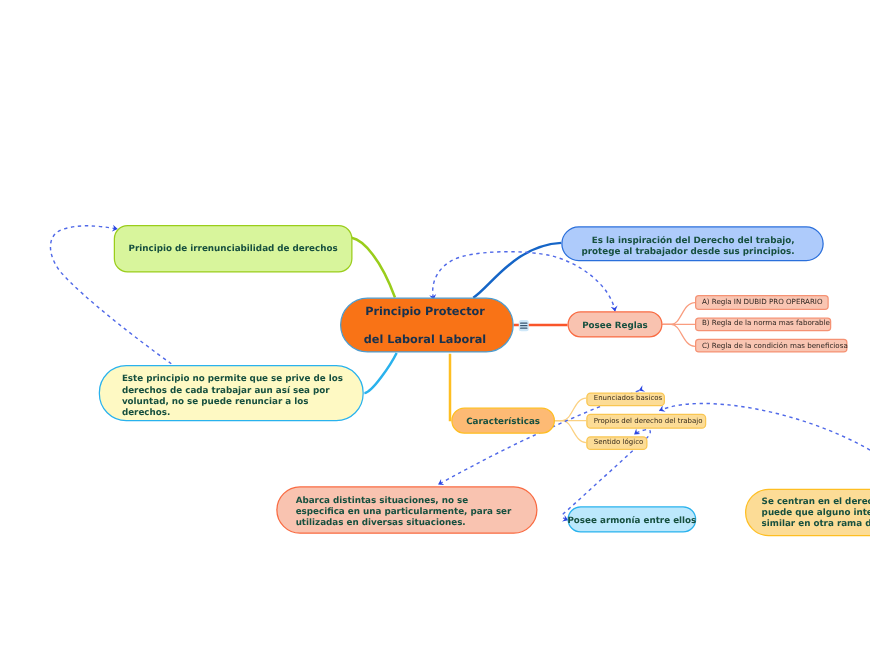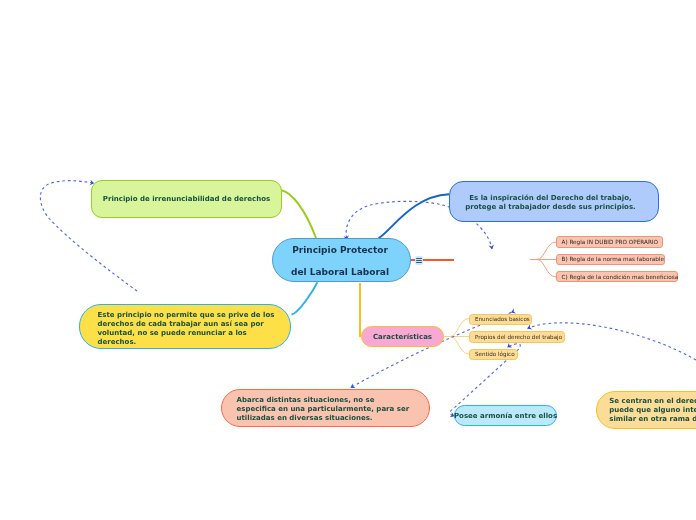--- a/index.html
+++ b/index.html
@@ -8,56 +8,56 @@
        font-family:"DejaVu Sans","Liberation Sans",sans-serif;
        -webkit-font-smoothing:antialiased;}
   #canvas{position:relative;width:696px;height:520px;background:#fff;}
   svg.links{position:absolute;left:0;top:0;width:696px;height:520px;overflow:visible;}
   .node{position:absolute;box-sizing:border-box;display:flex;align-items:center;
         text-align:center;justify-content:center;}
   .node .txt{display:block;white-space:pre;}
 
   
   #n-root{left:272px;top:238px;width:139px;height:44px;border-radius:22px;
-     background:#7dd3fc;border:1.2px solid #4e9cce;color:#17314e;
+     background:#f97316;border:1.2px solid #4e9cce;color:#17314e;
      font-size:9px;font-weight:bold;line-height:22.4px;padding-top:2px;padding-right:3px;}
 
   
   #n-irren{left:91px;top:180px;width:191px;height:38px;border-radius:11px;
      background:#d8f59c;border:1.2px solid #9acd1b;color:#17503f;
      font-size:7px;font-weight:bold;}
 
   
-  #n-insp{left:449px;top:181px;width:210px;height:41px;border-radius:14px;
+  #n-insp{left:449px;top:181px;width:210px;height:28px;border-radius:14px;
      background:#aecbfb;border:1.2px solid #2a6fdb;color:#17503f;
      font-size:7px;font-weight:bold;line-height:9px;padding-left:15.2px;
-     justify-content:flex-start;text-align:center;padding-top:3px;}
+     justify-content:flex-start;text-align:right;padding-top:3px;}
 
   
-  #n-este{left:79px;top:304px;width:212px;height:45px;border-radius:22px;
-     background:#fde047;border:1.2px solid #29b2ed;color:#17503f;
+  #n-este{left:79px;top:292px;width:212px;height:45px;border-radius:22px;
+     background:#fef9c3;border:1.2px solid #29b2ed;color:#17503f;
      font-size:7px;font-weight:bold;line-height:9px;padding-left:17.5px;
      justify-content:flex-start;text-align:left;padding-top:4px;}
 
   
   #n-reglas{left:454px;top:249px;width:76px;height:21px;border-radius:11px;
      background:#f9c3b0;border:1.2px solid #f96b42;color:#17503f;
      font-size:7px;font-weight:bold;}
 
   
   .reglita{height:11.6px;border-radius:3px;background:#f9c5b2;
      border:1px solid #f59274;color:#2e2520;font-size:5.7px;font-weight:500;
      justify-content:flex-start;padding-left:4.5px;}
   #n-rega{left:556px;top:236px;width:106.5px;}
   #n-regb{left:556px;top:253.5px;width:108.5px;}
   #n-regc{left:556px;top:270.8px;width:122px;}
 
   
   #n-carac{left:361px;top:326px;width:83px;height:21px;border-radius:11px;
-     background:#f9a8d4;border:1.2px solid #febe22;color:#17503f;
+     background:#fdba74;border:1.2px solid #febe22;color:#17503f;
      font-size:7px;font-weight:bold;}
   .amberita{height:11.2px;border-radius:3.5px;background:#fcdc96;
      border:1px solid #f9c651;color:#35291a;font-size:5.6px;font-weight:500;
      justify-content:flex-start;padding-left:5px;}
   #n-enun{left:469px;top:313.5px;width:62.5px;}
   #n-prop{left:469px;top:331.4px;width:95.5px;}
   #n-sent{left:469px;top:348.8px;width:48.5px;}
 
   
   #n-abarca{left:221px;top:389px;width:209px;height:37.5px;border-radius:19px;
@@ -134,20 +134,23 @@
 protege al trabajador desde sus principios.</span>
   </div>
 
   <div class="node" id="n-este">
     <span class="txt">Este principio no permite que se prive de los
 derechos de cada trabajar aun así sea por
 voluntad, no se puede renunciar a los
 derechos.</span>
   </div>
 
+  <div class="node" id="n-reglas">
+    <span class="txt">Posee Reglas</span>
+  </div>
 
   <div class="node reglita" id="n-rega">
     <span class="txt">A) Regla IN DUBID PRO OPERARIO</span>
   </div>
   <div class="node reglita" id="n-regb">
     <span class="txt">B) Regla de la norma mas faborable</span>
   </div>
   <div class="node reglita" id="n-regc">
     <span class="txt">C) Regla de la condición mas beneficiosa</span>
   </div>

